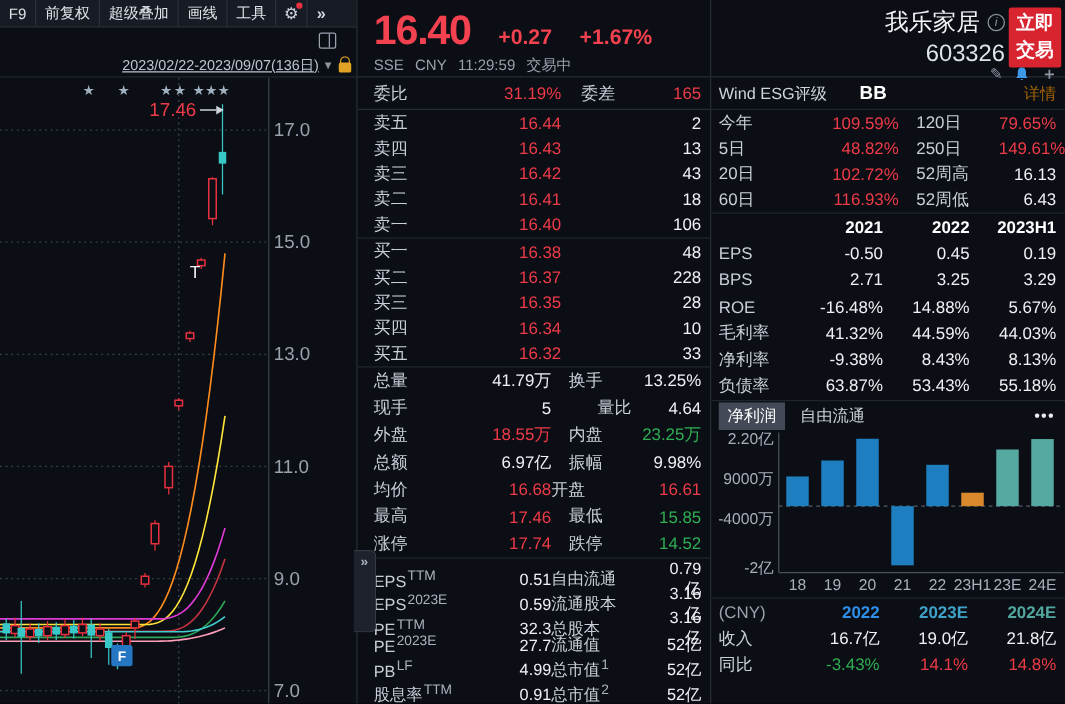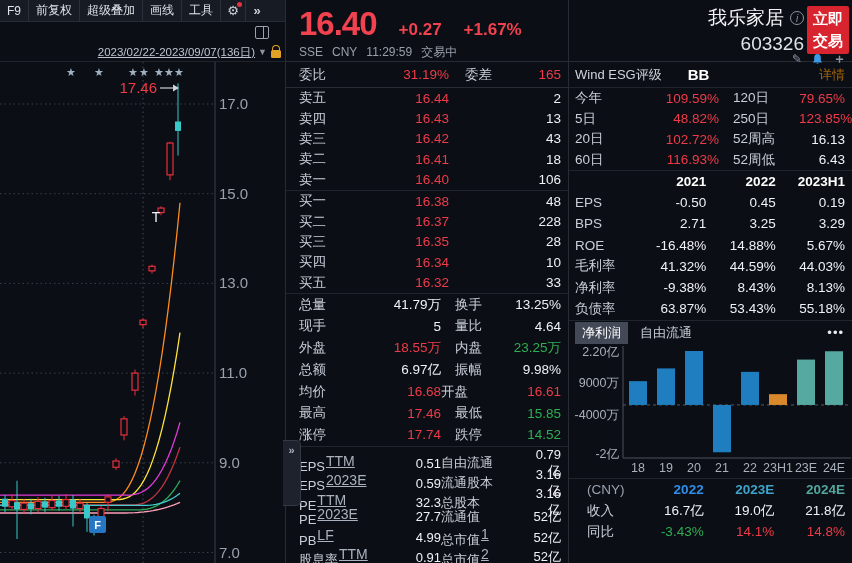--- a/index.html
+++ b/index.html
@@ -40,21 +40,21 @@
   #weibi-row .val { text-align:right; }
   .ob-row { height:20.4px; display:grid; grid-template-columns:50px 100px 1fr; align-items:center; padding:0 7px 0 13px; font-size:13.5px; }
   .ob-l { color:#c9cfd9; }
   .ob-p { text-align:right; }
   .ob-v { text-align:right; color:#eef1f5; }
   .st-row { height:21.7px; display:grid; grid-template-columns:50px 92px 64px 1fr; align-items:center; padding:0 7px 0 13px; font-size:13.5px; }
   .st-l { color:#c9cfd9; }
   .st-v { text-align:right; }
   .vl-row { height:19.8px; display:grid; grid-template-columns:88px 54px 82px 1fr; align-items:center; padding:0 7px 0 13px; font-size:13px; }
   .vl-l { color:#c9cfd9; }
-  .vl-l sup { font-size:14px; color:#aab2be; margin-left:1px;text-decoration:underline; }
+  .vl-l sup { font-size:11px; color:#aab2be; margin-left:1px; }
   .vl-v { text-align:right; color:#eef1f5; }
   .c-r { color:#ef3b49; } .c-g { color:#2fae53; } .c-w { color:#eef1f5; }
 
   
   #right-panel { position:absolute; left:568px; top:0; width:284px; height:563px; border-left:1px solid #262b34; background:#0b0e14; }
   #r-head { position:relative; height:62px; border-bottom:1px solid #262b34; }
   #name-block { position:absolute; right:48px; top:5px; text-align:right; }
   #stock-name-row { display:flex; align-items:center; justify-content:flex-end; }
   #stock-name { font-size:19px; color:#f2f4f8; }
   .info-icon { width:14px; height:14px; border:1px solid #8b93a0; border-radius:50%; color:#8b93a0; font-size:10px; font-style:italic; display:flex; align-items:center; justify-content:center; margin-left:6px; }
@@ -77,21 +77,21 @@
   .ft-v { text-align:right; color:#eef1f5; }
   .ft-row.hdr .ft-v { color:#ffffff; }
   #tabs-row { height:24px; border-top:1px solid #20242c; display:flex; align-items:center; padding:0 8px 0 6px; font-size:13px; gap:12px; }
   #tab-profit { background:#434956; color:#fff; padding:2px 7px; }
   #tab-revenue { color:#c9cfd9; }
   #tabs-dots { margin-left:auto; color:#e8ecf2; font-size:13px; letter-spacing:1px; }
   #barchart { display:block; }
   #forecast { border-top:1px solid #20242c; }
   .fc-row { height:21px; display:grid; grid-template-columns:58px 1fr 1fr 1fr; align-items:center; padding:0 7px 0 6px; font-size:13.5px; }
   .fc-row.hdr { font-weight:700; }
-  .fc-l { color:#c9cfd9;margin-left:12px; }
+  .fc-l { color:#c9cfd9; }
   .fc-row.hdr .fc-l { color:#9aa2ae; font-weight:400; }
   .fc-v { text-align:right; }
 </style>
 </head>
 <body>
 
 <div id="app">
 
   <div id="left-panel">
     <div id="toolbar">
@@ -289,21 +289,21 @@
     <div id="stats" class="sect">
         <div class="st-row">
           <span class="st-l">总量</span>
           <span class="st-v c-w">41.79万</span>
           <span class="st-l" style="padding-left: 14px;">换手</span>
           <span class="st-v c-w">13.25%</span>
         </div>
         <div class="st-row">
           <span class="st-l">现手</span>
           <span class="st-v c-w">5</span>
-          <span class="st-l" style="padding-left: 14px;">量比</span>
+          <span class="st-l" style="padding-left: 14px; text-align: right;">量比</span>
           <span class="st-v c-w">4.64</span>
         </div>
         <div class="st-row">
           <span class="st-l">外盘</span>
           <span class="st-v c-r">18.55万</span>
           <span class="st-l" style="padding-left: 14px;">内盘</span>
           <span class="st-v c-g">23.25万</span>
         </div>
         <div class="st-row">
           <span class="st-l">总额</span>
@@ -398,21 +398,21 @@
         <div class="pf-row">
           <span class="pf-l">今年</span>
           <span class="pf-v c-r">109.59%</span>
           <span class="pf-l" style="padding-left: 14px;">120日</span>
           <span class="pf-v c-r">79.65%</span>
         </div>
         <div class="pf-row">
           <span class="pf-l">5日</span>
           <span class="pf-v c-r">48.82%</span>
           <span class="pf-l" style="padding-left: 14px;">250日</span>
-          <span class="pf-v c-r">123.85%</span>
+          <span class="pf-v c-r">149.61%</span>
         </div>
         <div class="pf-row">
           <span class="pf-l">20日</span>
           <span class="pf-v c-r">102.72%</span>
           <span class="pf-l" style="padding-left: 14px;">52周高</span>
           <span class="pf-v c-w">16.13</span>
         </div>
         <div class="pf-row">
           <span class="pf-l">60日</span>
           <span class="pf-v c-r">116.93%</span>

